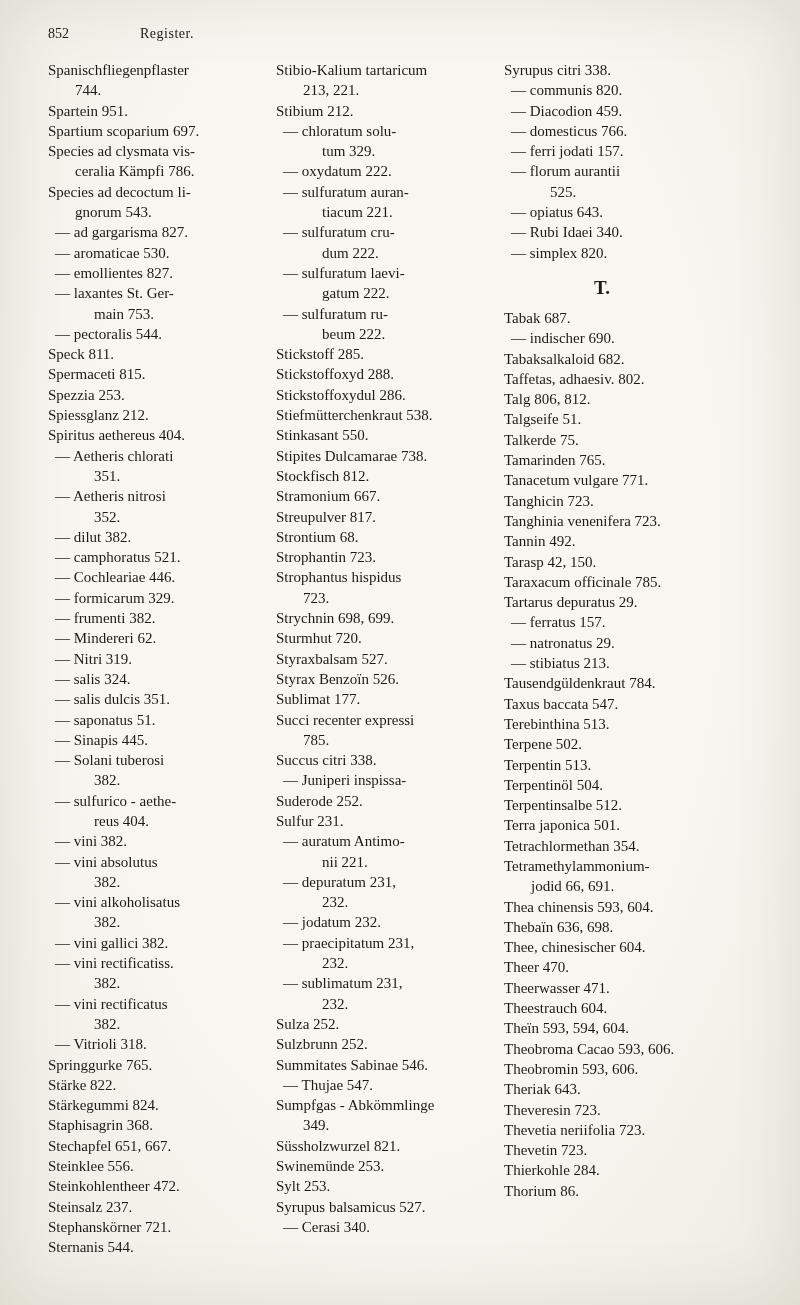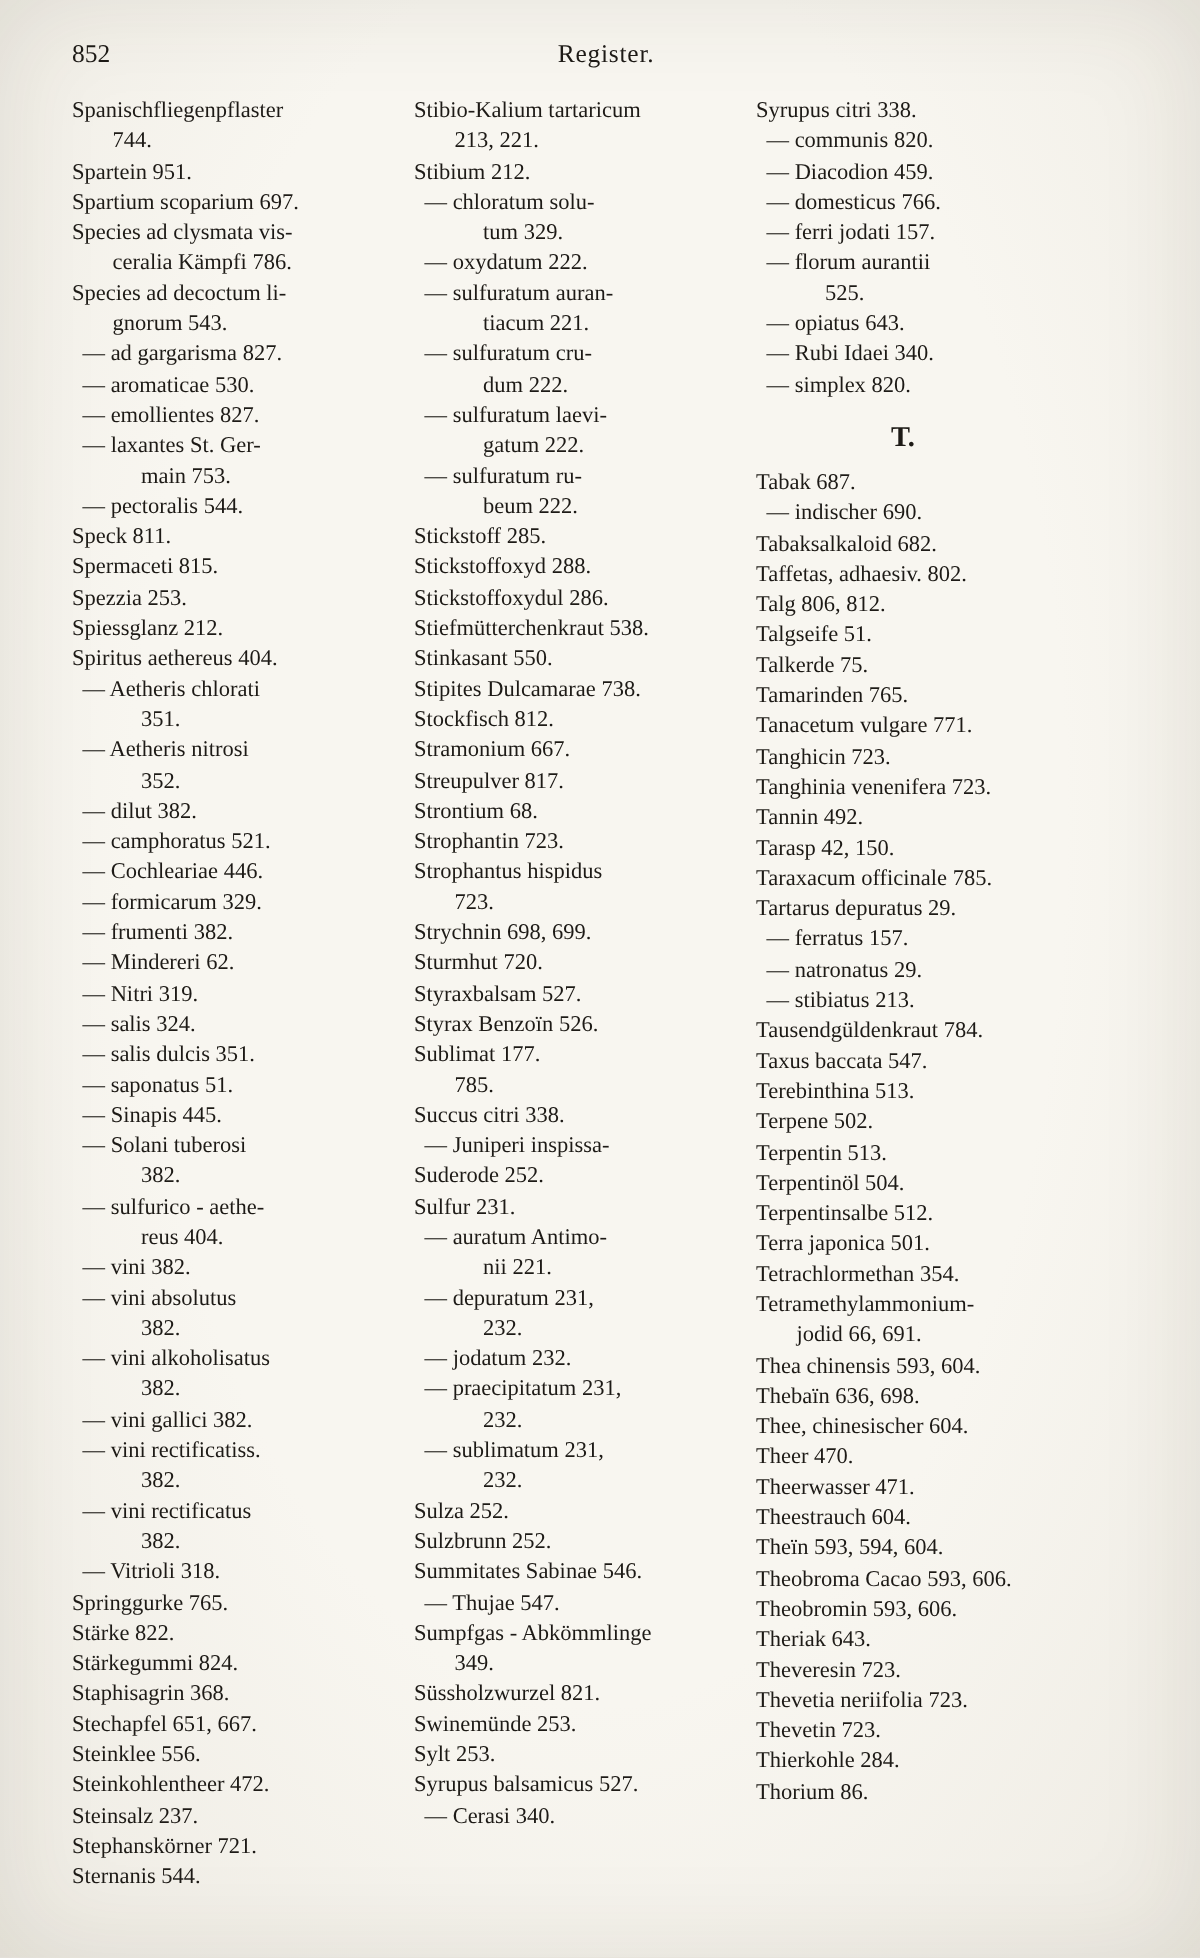--- a/index.html
+++ b/index.html
@@ -15,25 +15,25 @@
     width: 800px; height: 1305px;
     padding: 26px 40px 0 48px;
     background: radial-gradient(ellipse at 50% 42%, #f8f6f0 55%, #eeebe3 100%);
     box-shadow: inset 0 0 70px rgba(60,50,30,0.10);
     position: relative;
   }
   .header {
     display: grid;
     grid-template-columns: 92px 1fr 92px;
     align-items: baseline;
-    font-size: 17px;
+    font-size: 14px;
     margin-bottom: 18px;
   }
   .page-number { text-align: left; }
-  .header-title { text-align: center; letter-spacing: 0.5px; }
+  .header-title { letter-spacing: 0.5px; }
   .columns {
     display: flex;
     gap: 2px;
   }
   .col {
     width: 226px;
     flex: 0 0 226px;
     font-size: 15px;
     line-height: 20.3px;
   }
@@ -293,20 +293,21 @@
         <div class="entry main">
           <div class="line">Styraxbalsam 527.</div>
         </div>
         <div class="entry main">
           <div class="line">Styrax Benzoïn 526.</div>
         </div>
         <div class="entry main">
           <div class="line">Sublimat 177.</div>
         </div>
         <div class="entry main">
+          <div class="line">Succi recenter expressi</div>
           <div class="line cont">785.</div>
         </div>
         <div class="entry main">
           <div class="line">Succus citri 338.</div>
         </div>
         <div class="entry dash">
           <div class="line">— Juniperi inspissa-</div>
         </div>
         <div class="entry main">
           <div class="line">Suderode 252.</div>

